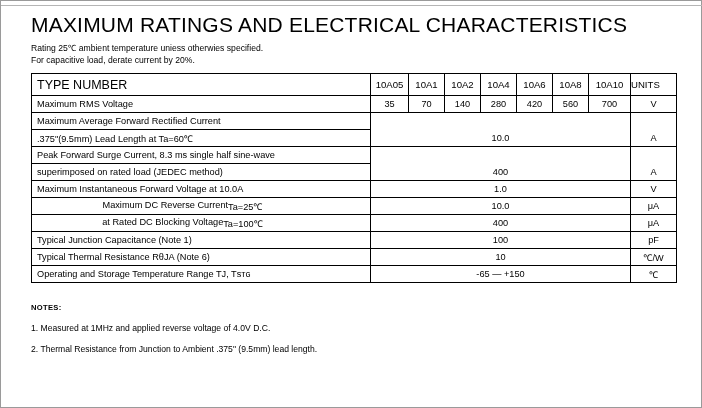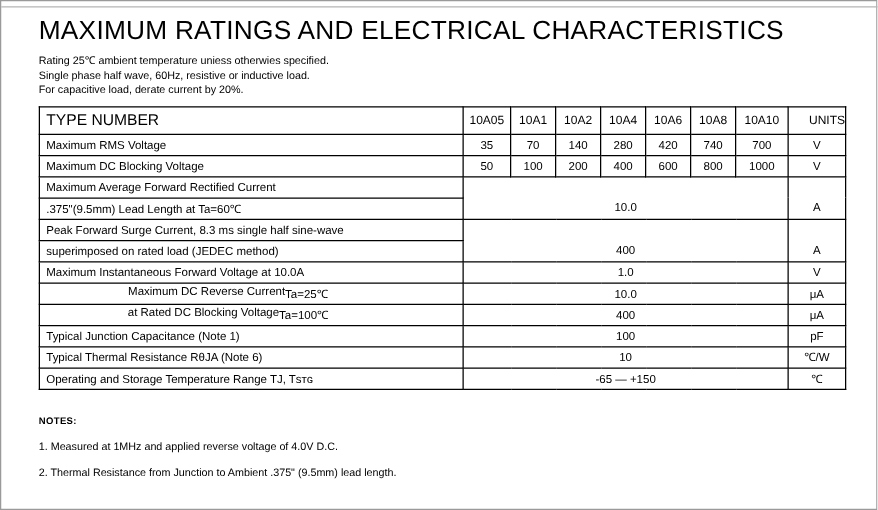--- a/index.html
+++ b/index.html
@@ -70,21 +70,21 @@
     padding-left: 5px !important;
     height: 21px !important;
   }
   .hdr-part {
     font-size: 9.6px;
     text-align: center;
     height: 21px !important;
   }
   .hdr-units {
     font-size: 9.6px;
-    text-align: right;
+    text-align: left;
     height: 21px !important;
   }
   td.param {
     text-align: left;
     padding-left: 5px !important;
     white-space: nowrap;
   }
   td.val {
     text-align: center;
   }
@@ -118,21 +118,20 @@
 <body>
 
 <div class="page">
   <div class="topline"></div>
   <div class="content">
 
     <h1 class="title">MAXIMUM RATINGS AND ELECTRICAL CHARACTERISTICS</h1>
 
     <div class="subnotes">
       <div>Rating 25℃ ambient temperature uniess otherwies specified.</div>
-      <div>Single phase half wave, 60Hz, resistive or inductive load.</div>
       <div>For capacitive load, derate current by 20%.</div>
     </div>
 
     <table class="ratings">
       <colgroup>
         <col style="width:339px">
         <col style="width:38px">
         <col style="width:36px">
         <col style="width:36px">
         <col style="width:36px">
@@ -157,36 +156,25 @@
       <tbody>
 
 
         <tr>
           <td class="param">Maximum RMS Voltage</td>
           <td class="val">35</td>
           <td class="val">70</td>
           <td class="val">140</td>
           <td class="val">280</td>
           <td class="val">420</td>
-          <td class="val">740</td>
+          <td class="val">560</td>
           <td class="val">700</td>
           <td class="units">V</td>
         </tr>
 
-        <tr>
-          <td class="param">Maximum DC Blocking Voltage</td>
-          <td class="val">50</td>
-          <td class="val">100</td>
-          <td class="val">200</td>
-          <td class="val">400</td>
-          <td class="val">600</td>
-          <td class="val">800</td>
-          <td class="val">1000</td>
-          <td class="units">V</td>
-        </tr>
 
         <tr>
           <td class="param">Maximum Average Forward Rectified Current</td>
           <td class="val noborder-bottom" colspan="7"></td>
           <td class="units noborder-bottom"></td>
         </tr>
 
         <tr>
           <td class="param">.375"(9.5mm) Lead Length at Ta=60℃</td>
           <td class="val noborder-top" colspan="7">10.0</td>

